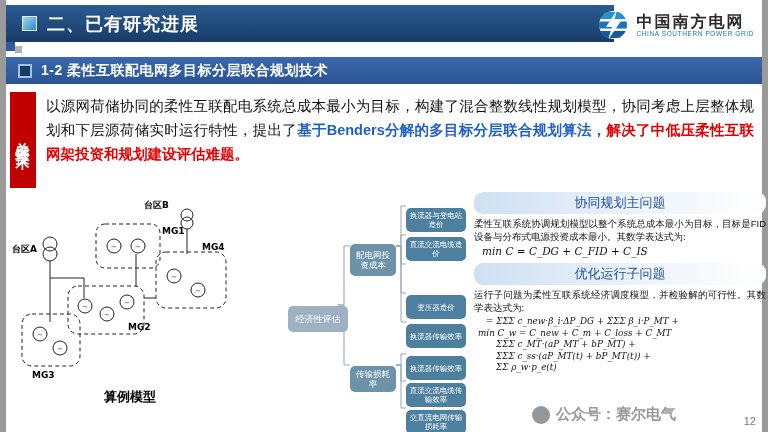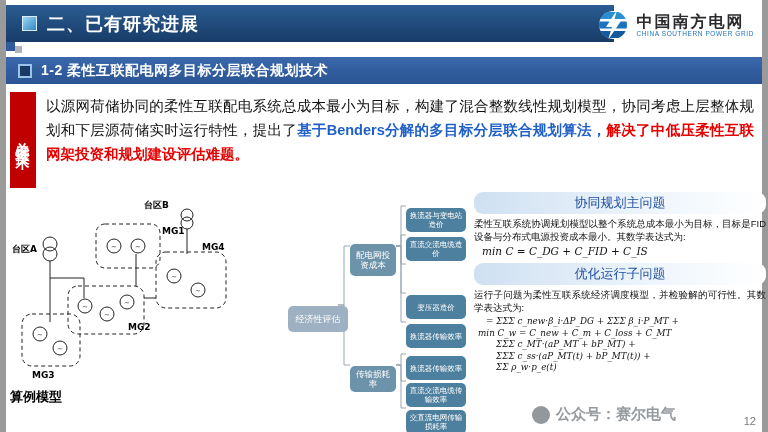--- a/index.html
+++ b/index.html
@@ -30,21 +30,21 @@
   .keyblock{position:absolute;left:4px;top:92px;right:4px;height:96px;display:flex;}
   .keylabel{width:26px;background:#c00000;color:#ffffff;display:flex;align-items:center;justify-content:center;
     writing-mode:vertical-lr;font-size:14px;font-weight:bold;letter-spacing:5px;padding:4px 0;}
   .keytext{flex:1;padding:2px 4px 0 10px;font-size:14.5px;line-height:24px;color:#111111;text-align:justify;}
   .hl-blue{color:#1f5fc8;font-weight:bold;}
   .hl-red{color:#e60000;font-weight:bold;}
 
   
   .model{position:absolute;left:4px;top:194px;width:240px;height:226px;}
   .model svg{display:block;}
-  .model-caption{text-align:left;font-weight:bold;font-size:13px;color:#000;margin-top:2px;}
+  .model-caption{text-align:center;font-weight:bold;font-size:13px;color:#000;margin-top:2px;}
 
   
   .tree{position:absolute;left:282px;top:194px;width:178px;height:230px;}
   .tree svg.connectors{position:absolute;left:0;top:0;}
   .tnode{position:absolute;border-radius:5px;color:#ffffff;display:flex;align-items:center;justify-content:center;
     text-align:center;padding:9px 3px;box-sizing:border-box;margin-top:14px;}
   .troot{left:0;top:98px;width:60px;height:26px;background:#9db1c2;font-size:9px;}
   .tmid{left:62px;width:46px;background:#6d93aa;font-size:8.5px;line-height:10px;}
   .tmid1{top:36px;height:32px;}
   .tmid2{top:158px;height:26px;}

